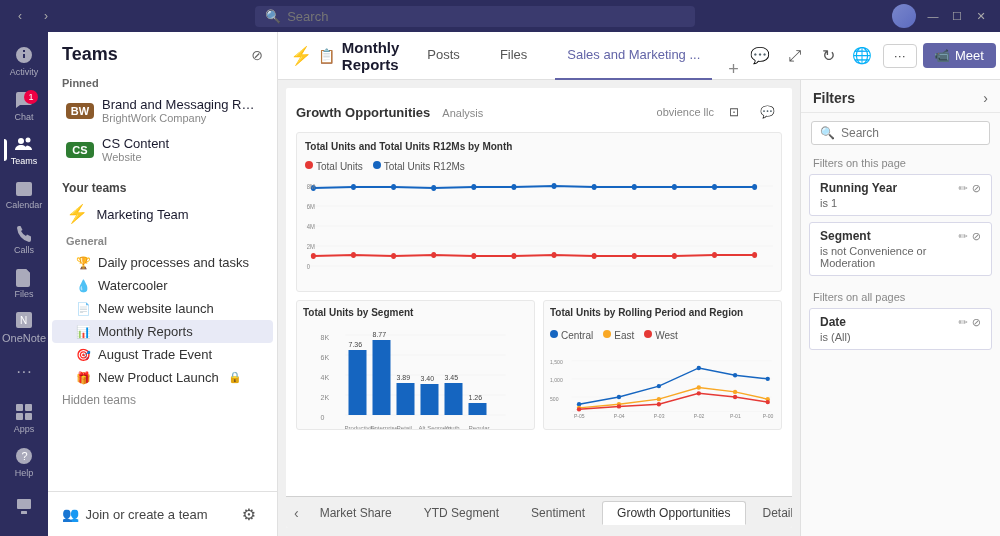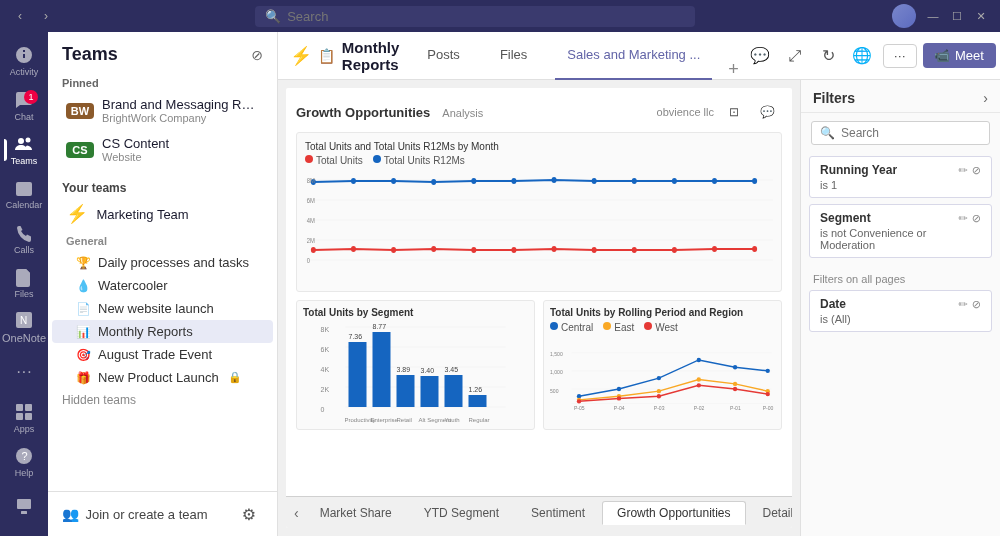--- a/index.html
+++ b/index.html
@@ -213,21 +213,21 @@
     }
     .bottom-charts { display: flex; gap: 8px; height: 130px; }
     .bottom-chart {
       flex: 1;
       border: 1px solid #e8e8e8;
       border-radius: 3px;
       padding: 6px;
       background: #fafafa;
       overflow: hidden;
     }
-    .mini-chart-title { font-size: 10px; font-weight: 600; color: #333; margin-bottom: 4px; }
+    .mini-chart-title { font-size: 10px; font-weight: 600; color: #333; margin-bottom: 12px; }
     .pbi-tabs {
       height: 32px;
       background: #f0f0f0;
       border-top: 1px solid #d0d0d0;
       display: flex;
       align-items: center;
       padding: 0 4px;
       gap: 2px;
       flex-shrink: 0;
     }
@@ -506,21 +506,21 @@
                   <span class="chart-subtitle">Analysis</span>
                 </div>
                 <div class="chart-actions">
                   <span>obvience llc</span>
                   <button class="top-bar-icon" style="font-size:12px;">⊡</button>
                   <button class="top-bar-icon" style="font-size:12px;">💬</button>
                 </div>
               </div>
 
               <div class="top-chart">
-                <div style="font-size:10px;font-weight:400;color:#333;margin-bottom:3px;">Total Units and Total Units R12Ms by Month</div>
+                <div style="font-size:10px;font-weight:700;color:#333;margin-bottom:9px;">Total Units and Total Units R12Ms by Month</div>
                 <div class="legend">
                   <div class="legend-item">
                     <div class="legend-dot" style="background:#e53935;"></div>
                     <span>Total Units</span>
                   </div>
                   <div class="legend-item">
                     <div class="legend-dot" style="background:#1565c0;"></div>
                     <span>Total Units R12Ms</span>
                   </div>
                 </div>
@@ -702,20 +702,21 @@
       <div class="filters-panel">
         <div class="filters-header">
           <span class="filters-title">Filters</span>
           <button class="filters-expand">›</button>
         </div>
         <div class="filters-search">
           <span style="color:#aaa;font-size:12px;">🔍</span>
           <input placeholder="Search" style="">
         </div>
 
+        <div class="filters-section-label">Filters on this page</div>
 
         <div class="filter-item">
           <div class="filter-item-header">
             <span class="filter-name">Running Year</span>
             <div class="filter-actions">
               <button class="filter-action">✏</button>
               <button class="filter-action">⊘</button>
             </div>
           </div>
           <div class="filter-value">is 1</div>

